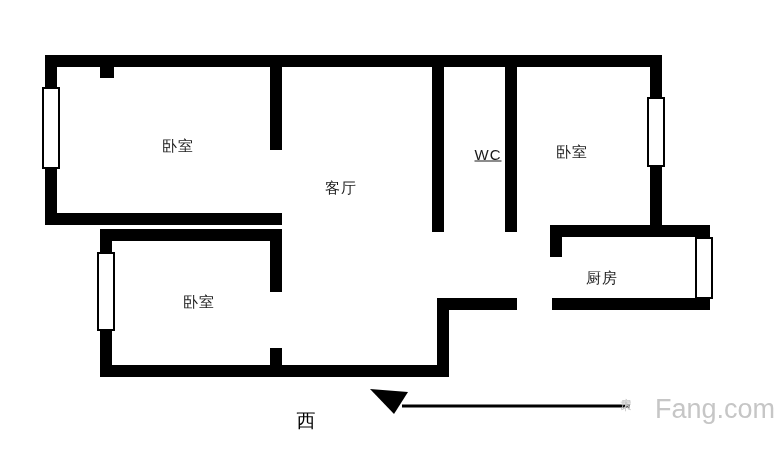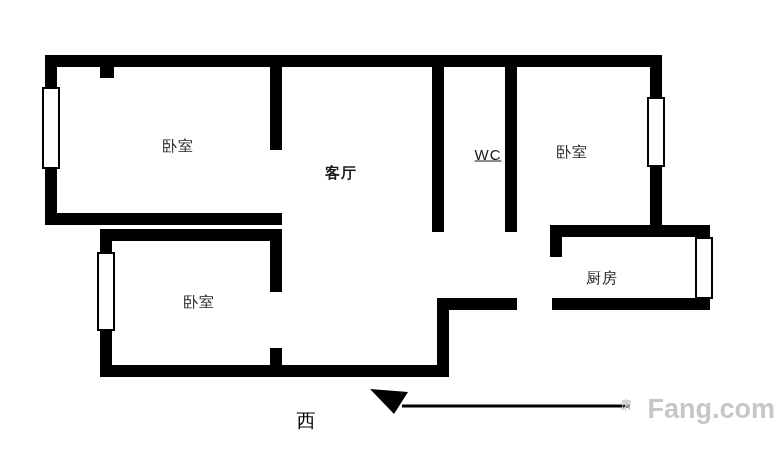--- a/index.html
+++ b/index.html
@@ -35,21 +35,21 @@
     writing-mode:vertical-rl;
     font-size:11px;
     letter-spacing:2px;
     color:#c6c6c6;
   }
   .wm-en{
     position:absolute;
     right:8px;
     bottom:24px;
     font-size:27px;
-    font-weight:bold;
+    font-weight:normal;
     color:#c6c6c6;
     letter-spacing:0px;
   }
 </style>
 </head>
 <body>
 
 <div id="stage">
 
   <svg id="plan-svg" width="783" height="449" viewBox="0 0 783 449">
@@ -103,21 +103,21 @@
     </g>
 
     <g>
       <line x1="630" y1="406" x2="402" y2="406" stroke="#000000" stroke-width="3"></line>
       <polygon points="370,389 408,392 394,414" fill="#000000"></polygon>
     </g>
   </svg>
 
   <div class="room-label" style="left:178px;top:146px;">卧室</div>
 
-  <div class="room-label" style="left:341px;top:173px;font-weight:bold;">客厅</div>
+  <div class="room-label" style="left:341px;top:188px;">客厅</div>
 
   <div class="room-label" style="left:488px;top:154px;text-decoration:underline;">WC</div>
 
   <div class="room-label" style="left:572px;top:152px;">卧室</div>
 
   <div class="room-label" style="left:602px;top:278px;">厨房</div>
 
   <div class="room-label" style="left:199px;top:302px;">卧室</div>
 
   <div class="compass-label" style="left:306px;top:421px;">西</div>

